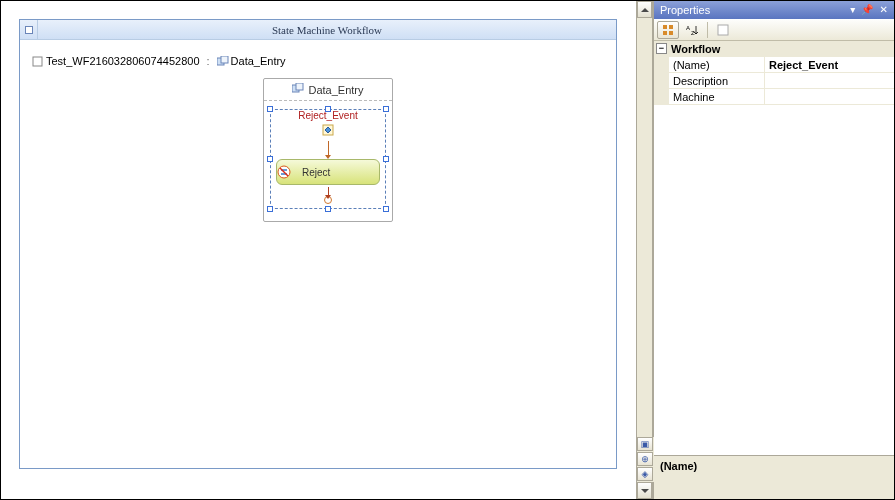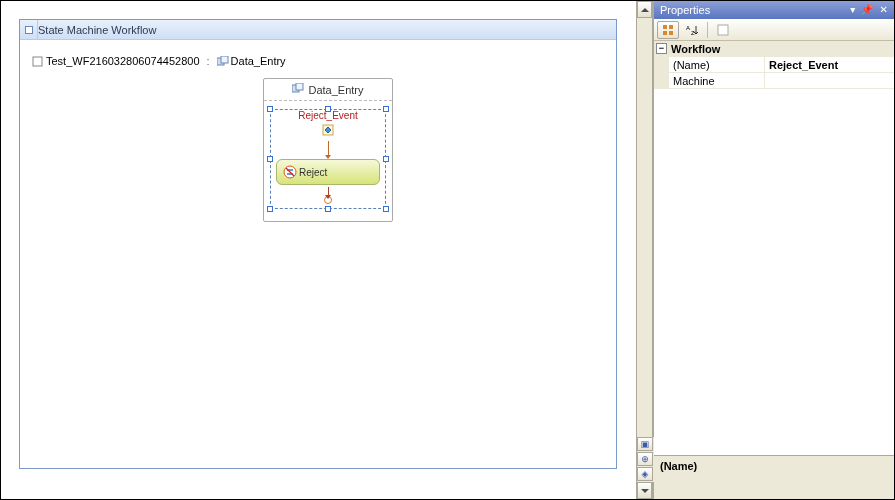--- a/index.html
+++ b/index.html
@@ -46,21 +46,23 @@
     border-right: 1px solid #b8cce4;
     display: flex;
     align-items: center;
     justify-content: center;
   }
   .workflow-header .corner .box {
     width: 8px; height: 8px; border: 1px solid #6a85b8; background: #fff;
   }
   .workflow-header .title {
     flex: 1;
+    text-align: center;
     color: #2b3a55;
+    font-family: Liberation Serif, serif;
   }
   .breadcrumb {
     position: absolute;
     left: 12px;
     top: 35px;
     display: flex;
     gap: 5px;
   }
   .breadcrumb .bc-item {
     display: flex;
@@ -161,22 +163,22 @@
   }
   .activity-chip {
     margin: 4px auto 0;
     width: 104px;
     height: 26px;
     border: 1px solid #a8b86a;
     border-radius: 6px;
     background: linear-gradient(#f5f9d9, #d8e37a);
     display: flex;
     align-items: center;
-    gap: 2px;
-    padding: 0 6px;
+    gap: 11px;
+    padding: 0 0;
     cursor: pointer;
     text-align: right;
   }
   .activity-chip .chip-icon {
     width: 14px; height: 14px;
   }
   .chip-label { color: #333; font-size: 10px; }
   .post-arrow {
     width: 1px;
     background: #b04020;
@@ -475,20 +477,25 @@
         <span class="expander">−</span>
         <span>Workflow</span>
       </div>
       <div class="grid-row selected">
         <div class="col-gutter"></div>
         <div class="col-name">(Name)</div>
         <div class="col-val bold">Reject_Event</div>
       </div>
       <div class="grid-row">
         <div class="col-gutter"></div>
+        <div class="col-name">Description</div>
+        <div class="col-val"></div>
+      </div>
+      <div class="grid-row">
+        <div class="col-gutter"></div>
         <div class="col-name">Machine</div>
       </div>
     </div>
     <div class="props-desc">
       <div class="desc-title">(Name)</div>
     </div>
   </div>
 
 </div>
 

